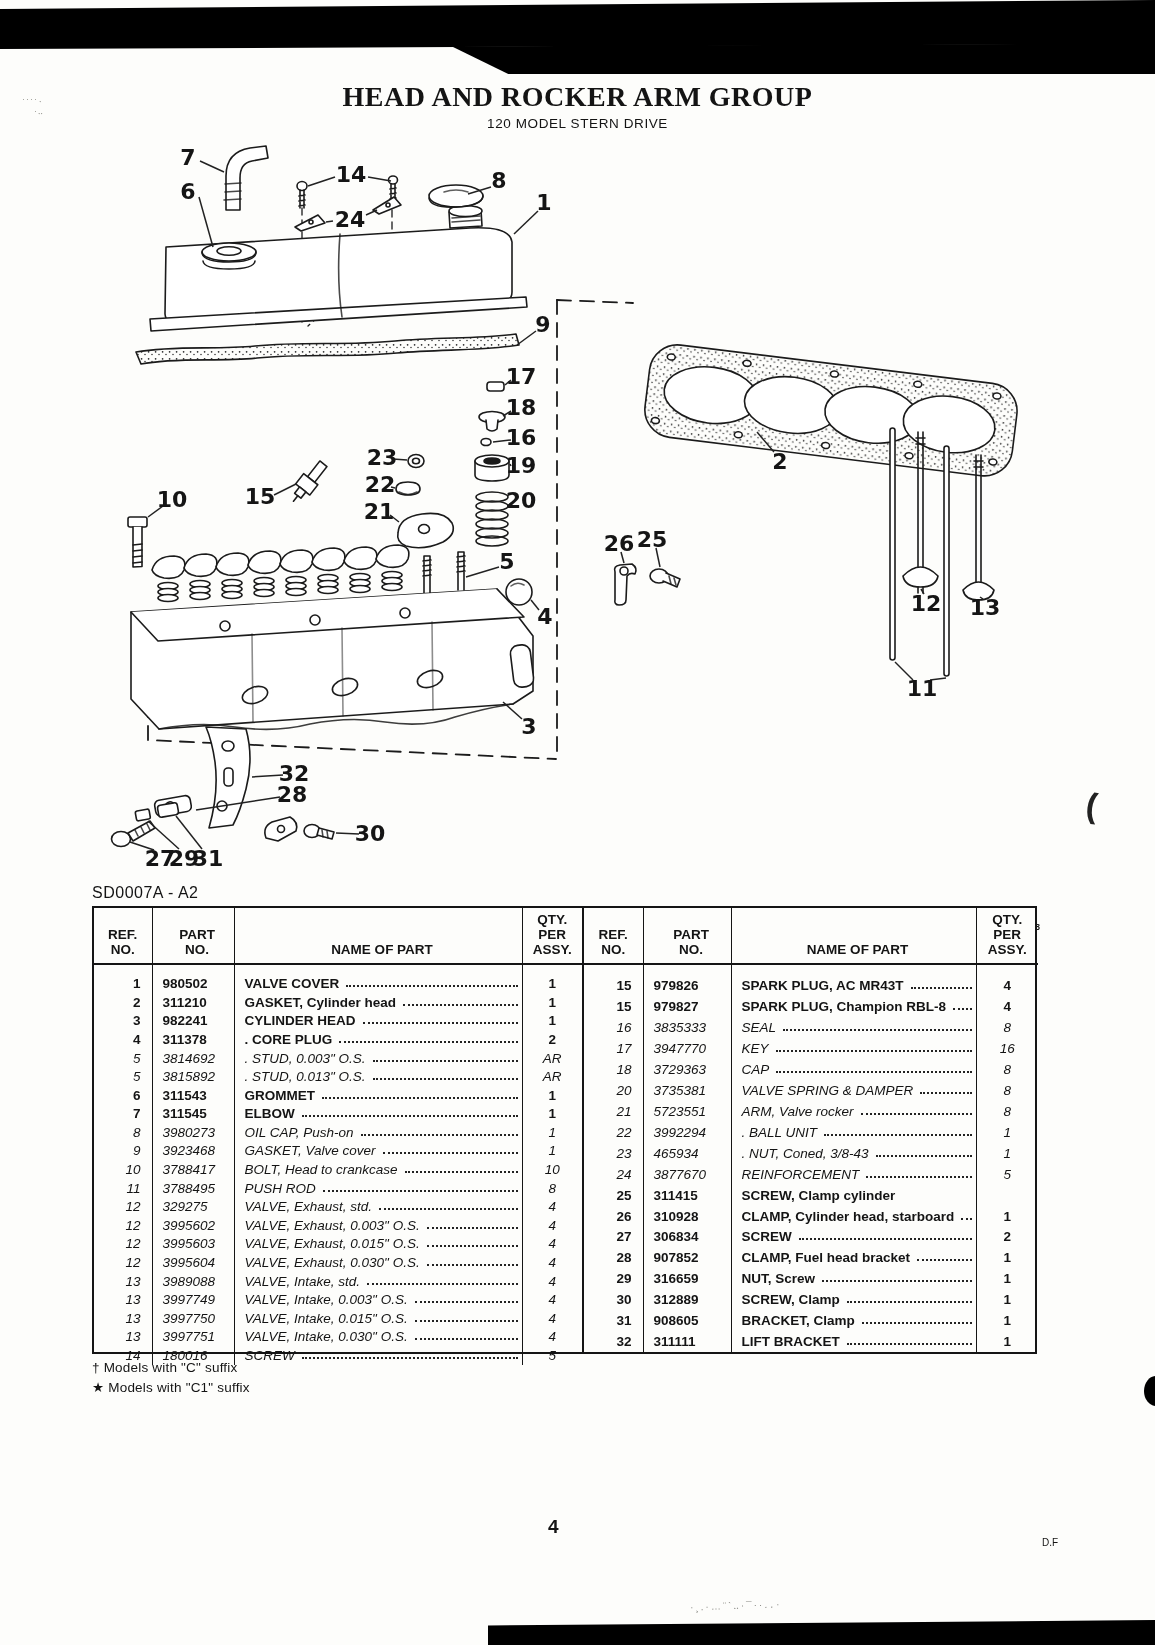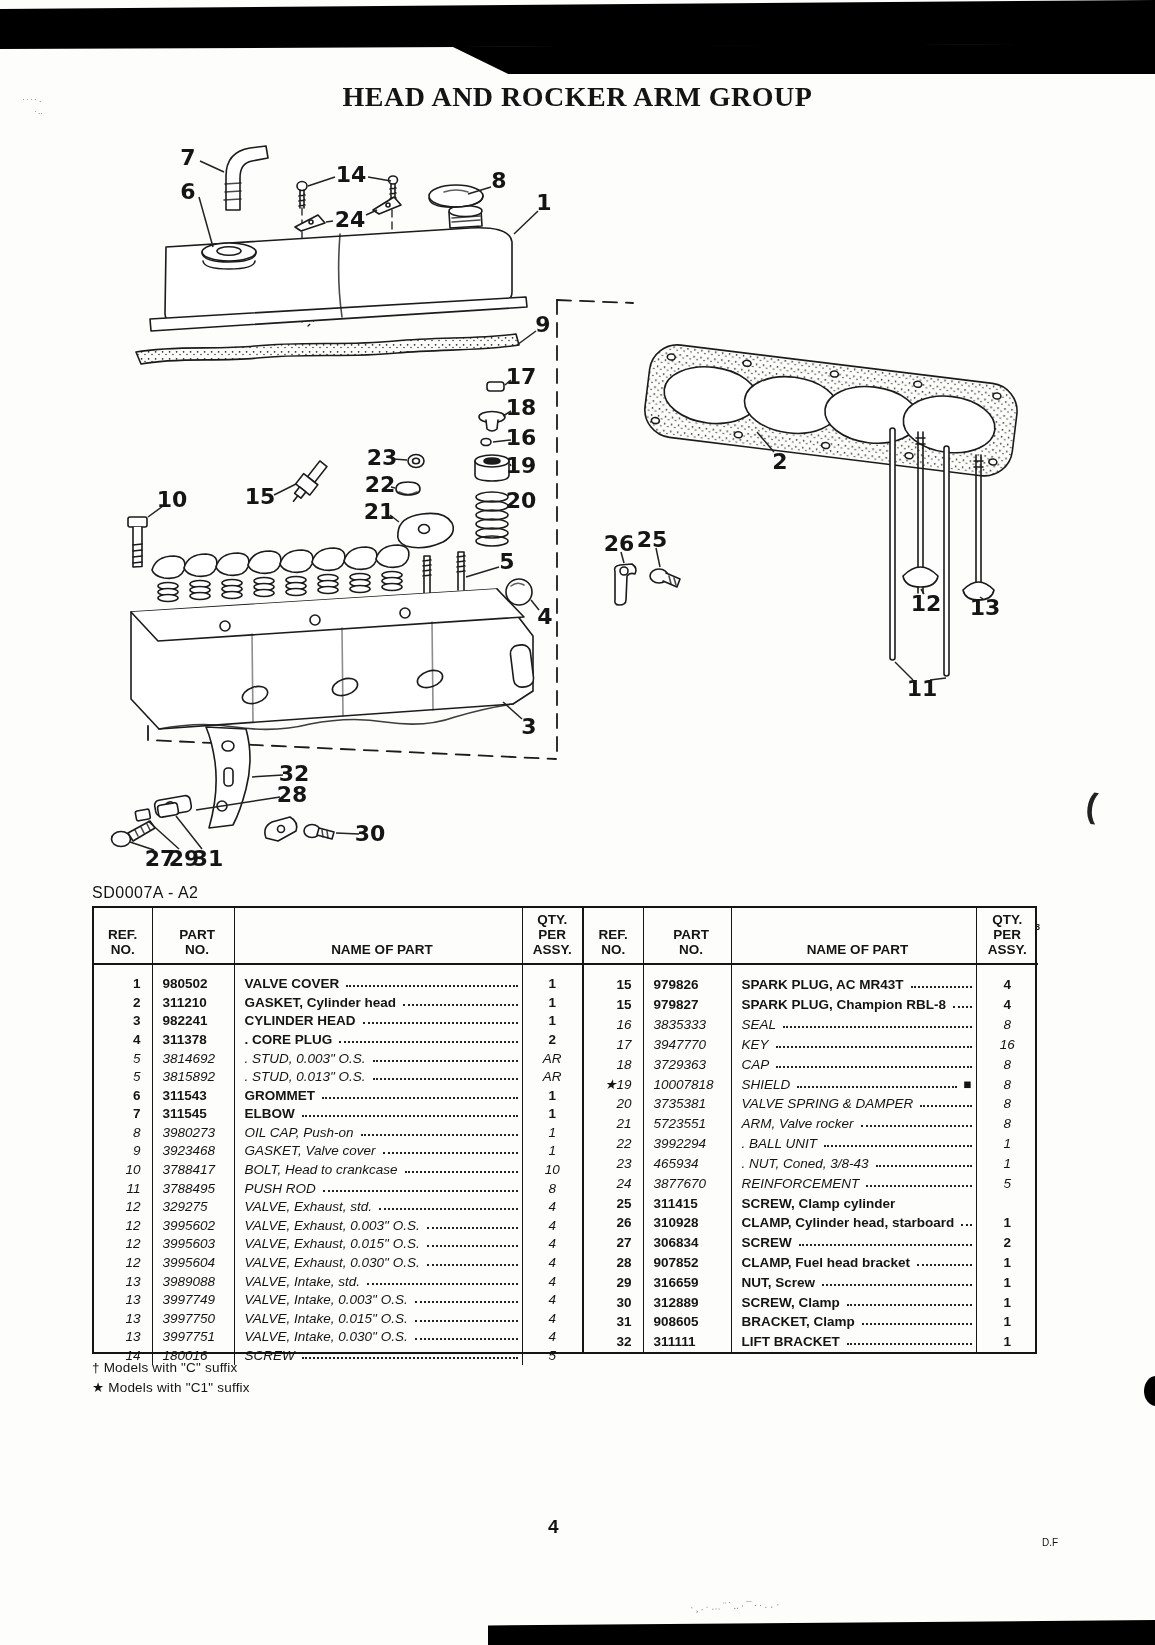--- a/index.html
+++ b/index.html
@@ -56,20 +56,21 @@
 <body>
 
 <div class="page">
 
   <div class="bar-top-1"></div>
   <div class="bar-top-2"></div>
   <span class="speck" style="left:22px;top:92px;">····․</span>
   <span class="speck" style="left:34px;top:104px;">·‥</span>
 
   <div class="title">HEAD AND ROCKER ARM GROUP</div>
+  <div class="subtitle">120 MODEL STERN DRIVE</div>
 
   <svg class="diagram" width="1155" height="740" viewBox="0 140 1155 740">
     <defs>
       <pattern id="stip" width="7" height="7" patternUnits="userSpaceOnUse">
         <circle cx="1.6" cy="1.8" r=".85" fill="#2b2b2b"></circle>
           <circle cx="5" cy="4.6" r=".75" fill="#2b2b2b"></circle>
       </pattern>
       <g id="rk">
         <path d="M-16,2 Q-12,-12 6,-12 Q20,-11 16,2 Q12,12 -4,10 Q-14,8 -16,2 Z" fill="#fff"></path>
         <ellipse cx="0" cy="18" rx="10" ry="3.5" fill="#fff"></ellipse>
@@ -659,32 +660,20 @@
             <td class="c-part">3729363</td>
             <td class="c-name">
               <div class="cellflex">
                 <span class="nm">CAP</span>
                 <span class="ldr"></span>
               </div>
             </td>
             <td class="c-qty">8</td>
           </tr>
           <tr class="it">
-            <td class="c-ref">★19</td>
-            <td class="c-part">10007818</td>
-            <td class="c-name">
-              <div class="cellflex">
-                <span class="nm">SHIELD</span>
-                <span class="ldr"></span>
-                <span class="suf">■</span>
-              </div>
-            </td>
-            <td class="c-qty">8</td>
-          </tr>
-          <tr class="it">
             <td class="c-ref">20</td>
             <td class="c-part">3735381</td>
             <td class="c-name">
               <div class="cellflex">
                 <span class="nm">VALVE SPRING &amp; DAMPER</span>
                 <span class="ldr"></span>
               </div>
             </td>
             <td class="c-qty">8</td>
           </tr>

